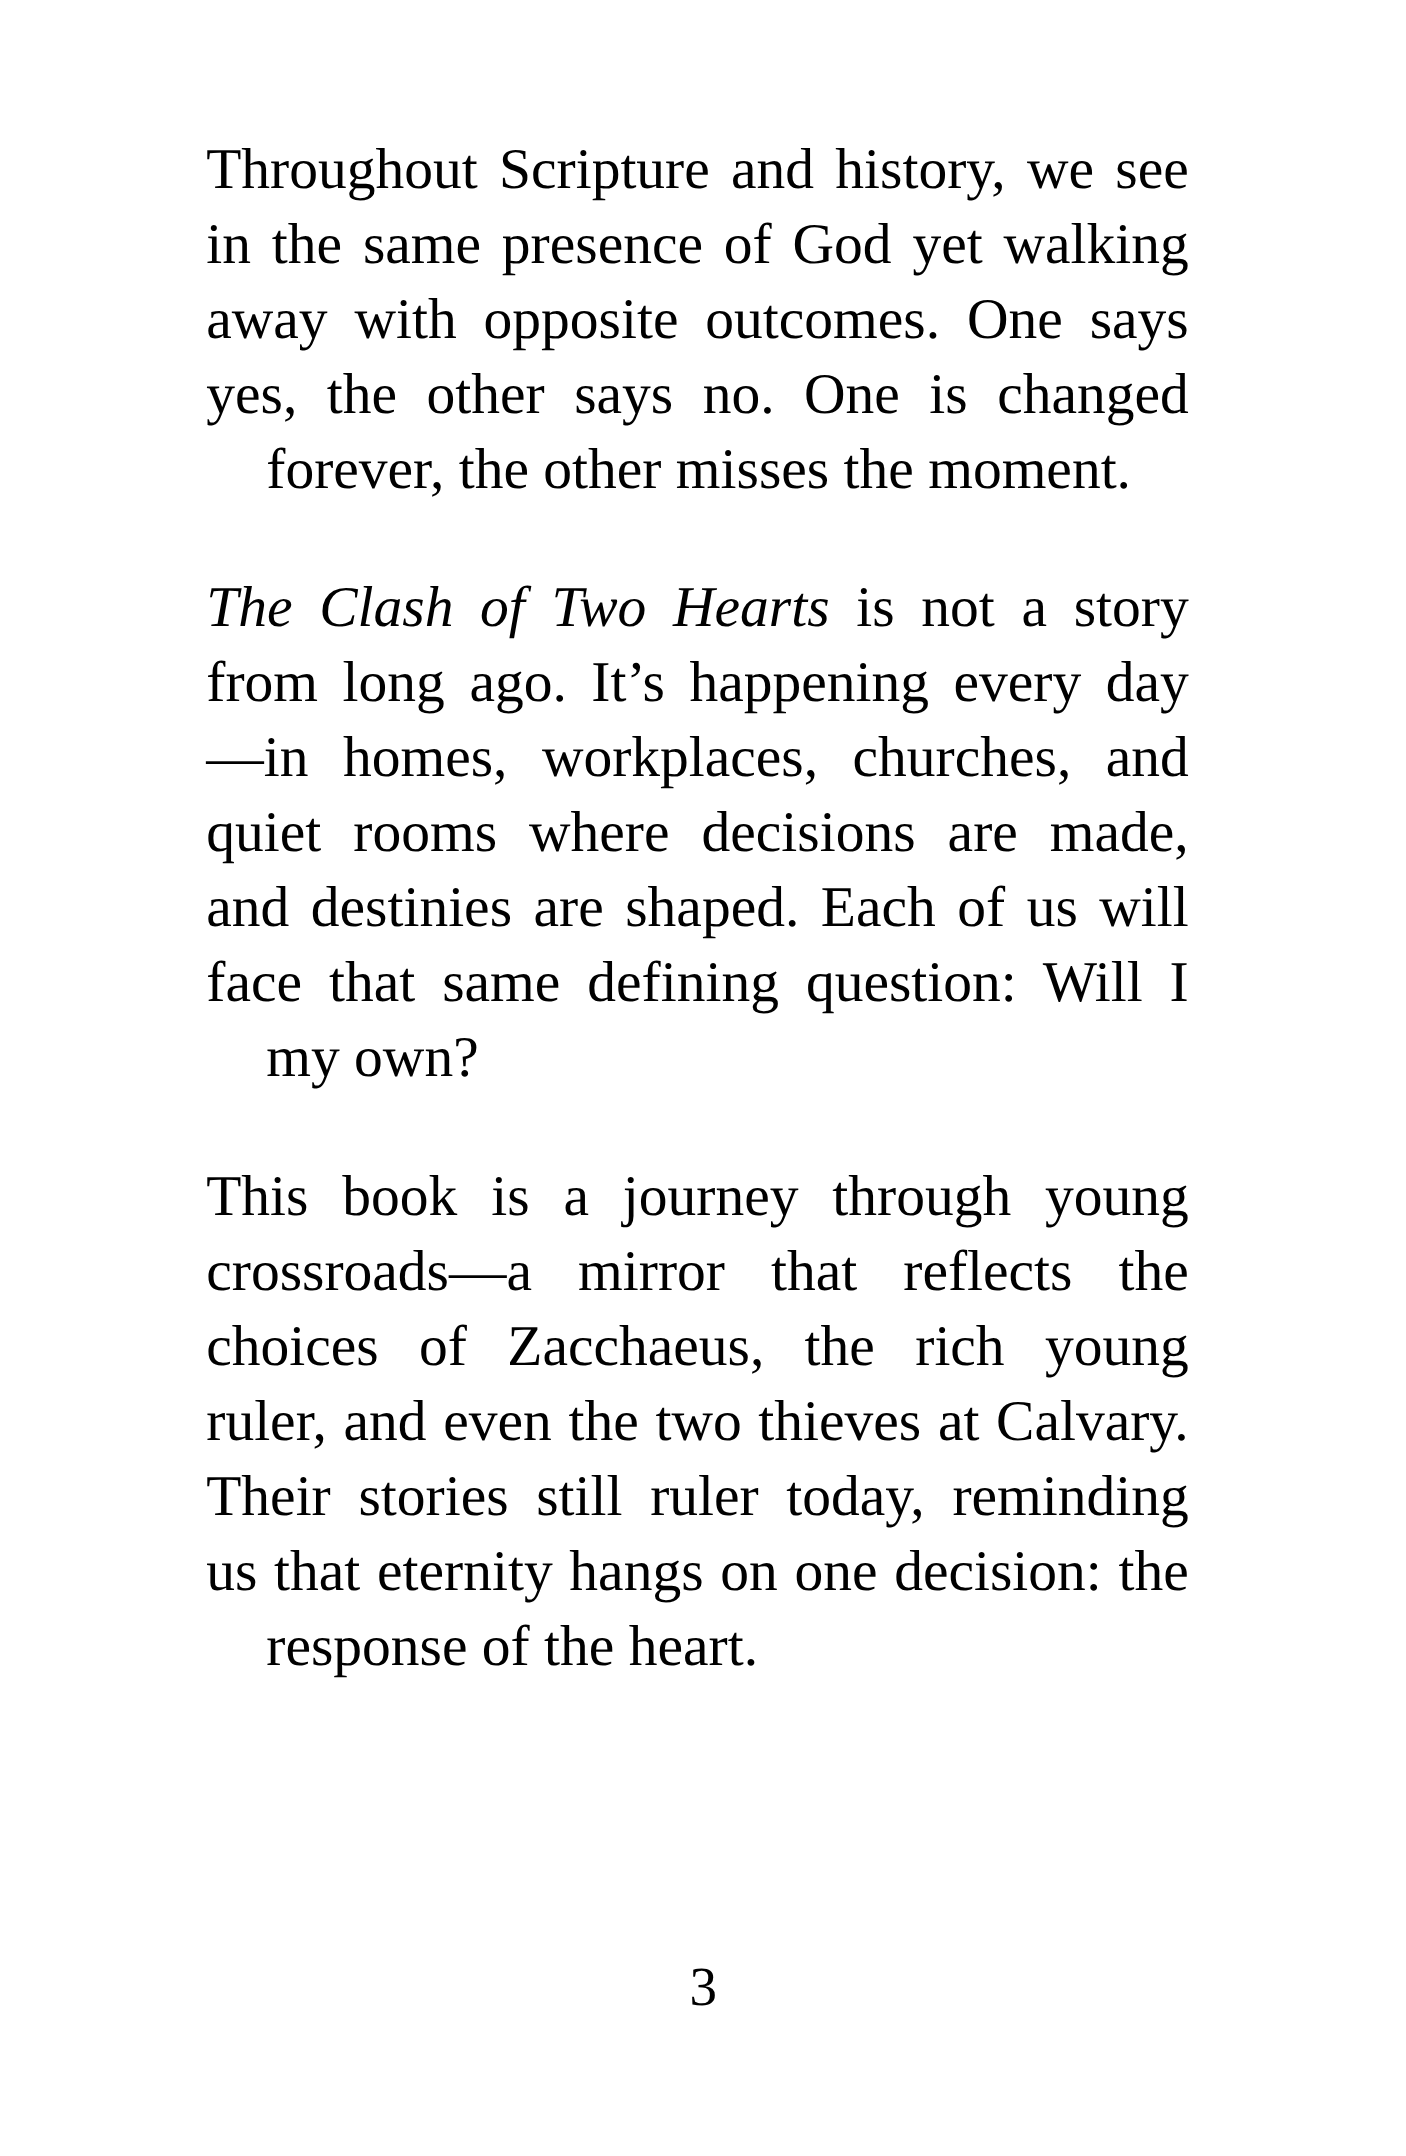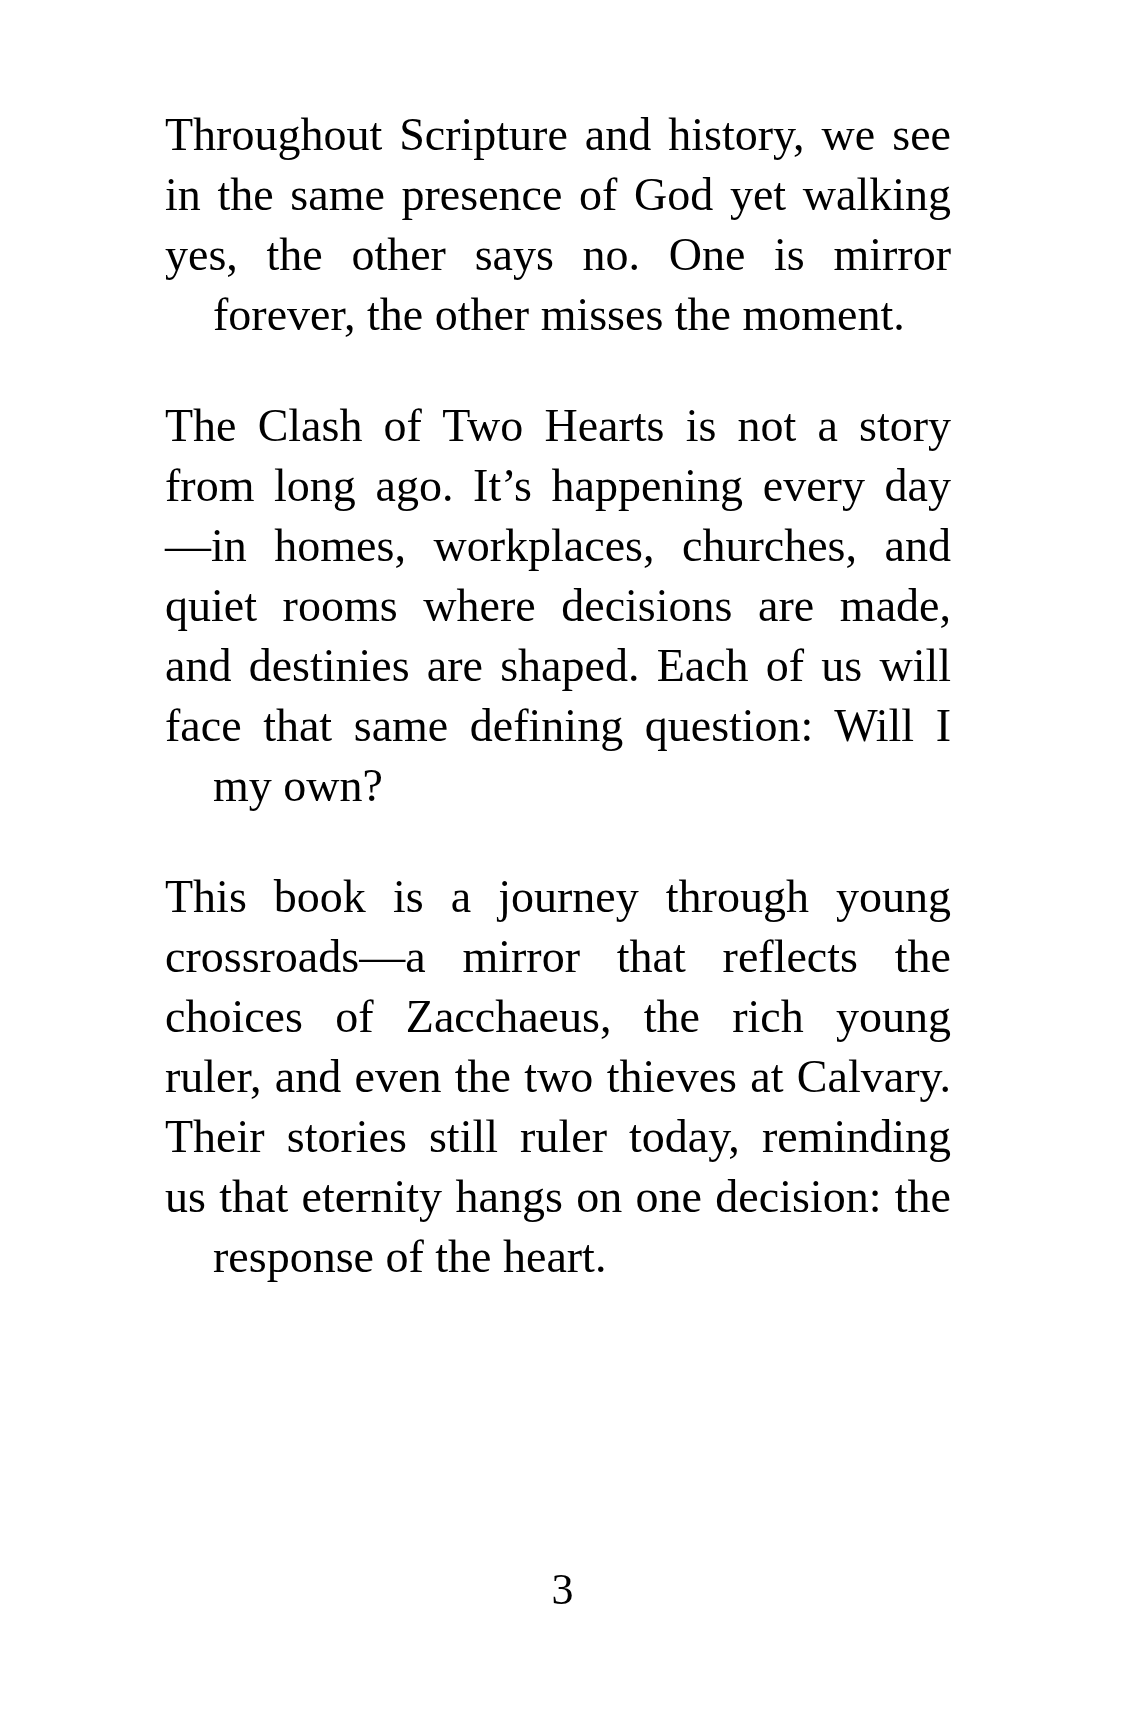--- a/index.html
+++ b/index.html
@@ -28,41 +28,42 @@
   }
   .paragraph { margin: 0 0 51px 0; }
   .paragraph:last-child { margin-bottom: 0; }
   .line {
     text-align: justify;
     text-align-last: justify;
     white-space: normal;
     hyphens: none;
   }
   .line.last { text-align-last: left; margin-left: 48px; }
-  .seg-italic { }
+  .seg-italic { font-style: italic; }
   .page-number {
     position: absolute;
     left: 0;
     top: 1560px;
     width: 1125px;
     text-align: center;
     font-size: 44px;
     line-height: 60px;
     color: #000000;
   }
 </style>
 </head>
 <body>
 
 <div class="book-page">
   <div class="text-block">
       <div class="paragraph">
         <div class="line"><span class="seg">Throughout Scripture and history, we see</span></div>
         <div class="line"><span class="seg">in the same presence of God yet walking</span></div>
-        <div class="line"><span class="seg">yes, the other says no. One is mirror</span></div>
+        <div class="line"><span class="seg">away with opposite outcomes. One says</span></div>
+        <div class="line"><span class="seg">yes, the other says no. One is changed</span></div>
         <div class="line last"><span class="seg">forever, the other misses the moment.</span></div>
       </div>
       <div class="paragraph">
         <div class="line"><span class="seg-italic">The Clash of Two Hearts</span><span class="seg"> is not a story</span></div>
         <div class="line"><span class="seg">from long ago. It’s happening every day</span></div>
         <div class="line"><span class="seg">—in homes, workplaces, churches, and</span></div>
         <div class="line"><span class="seg">quiet rooms where decisions are made,</span></div>
         <div class="line"><span class="seg">and destinies are shaped. Each of us will</span></div>
         <div class="line"><span class="seg">face that same defining question: Will I</span></div>
         <div class="line last"><span class="seg">my own?</span></div>

